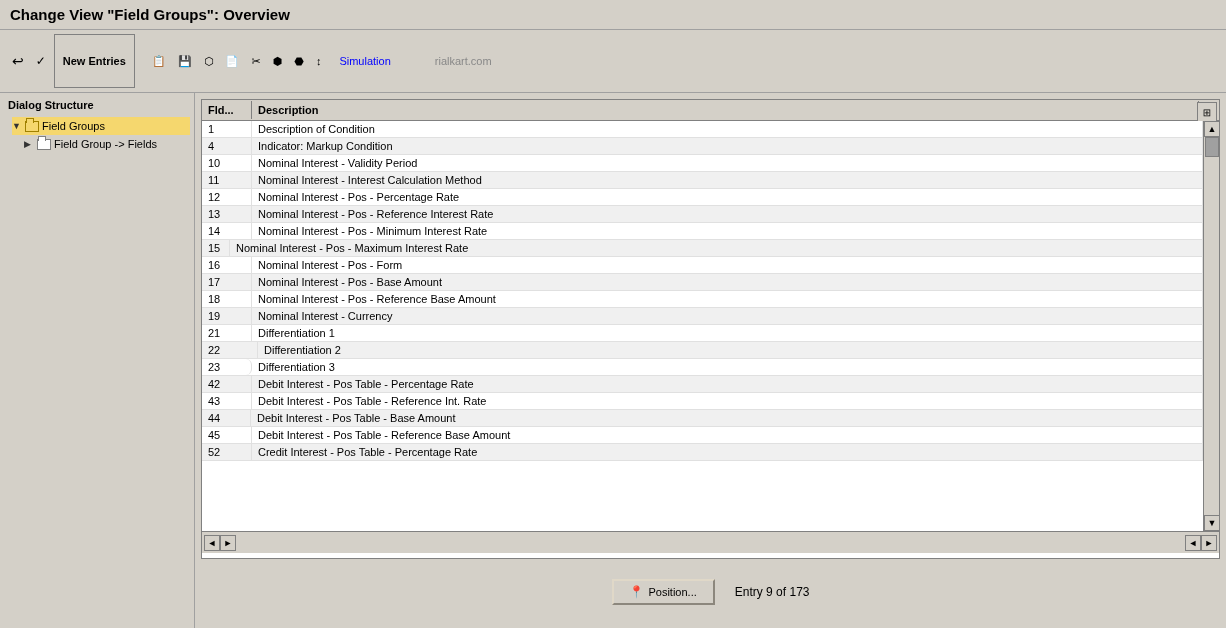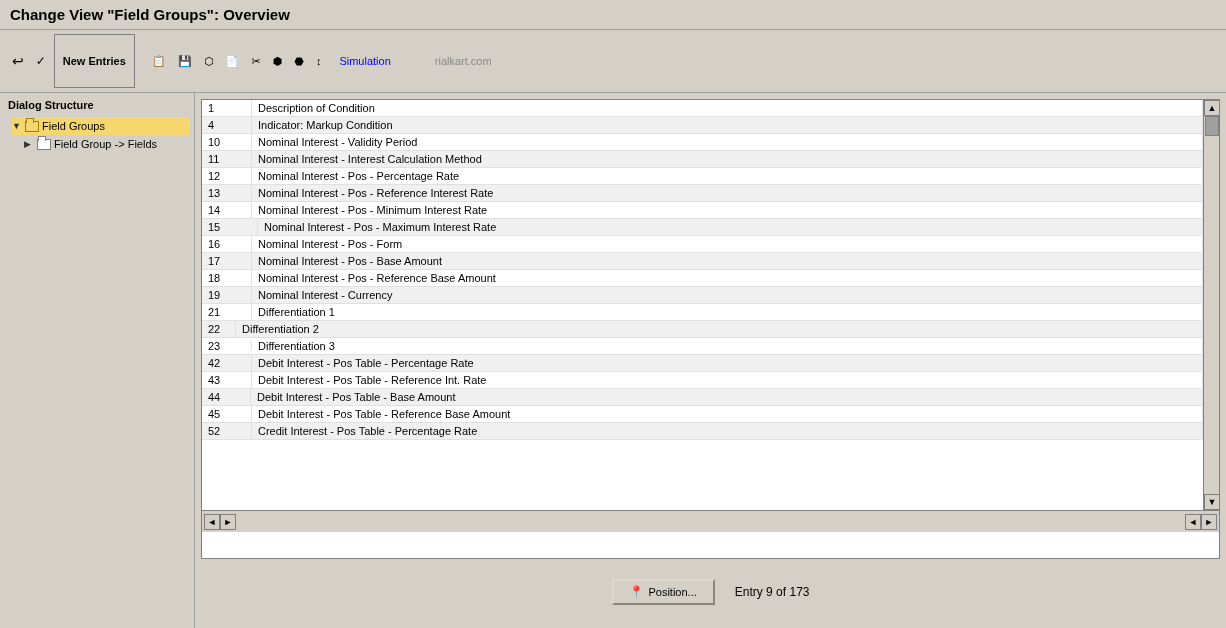--- a/index.html
+++ b/index.html
@@ -318,20 +318,31 @@
       <span class="tree-icon">
         <div class="subfolder-icon"></div>
       </span>
       <span>Field Group -&gt; Fields</span>
     </div>
   </div>
 
   <div class="main-panel">
     <div class="table-wrapper">
       <div class="table-container">
+        <div class="table-header">
+          <div class="table-header-cell col-fld">
+            <span>Fld...</span>
+          </div>
+          <div class="table-header-cell col-desc">
+            <span>Description</span>
+          </div>
+          <div class="header-btn" style="right:2px; top:2px; position:relative; margin-left:auto;">
+            <span>⊞</span>
+          </div>
+        </div>
         <div style="display:flex; position:relative;">
           <div class="table-body" style="flex:1; overflow-y:scroll;">
 
           <div class="table-row">
                 <div class="table-cell col-fld" style="width: 50px;">1</div>
                 <div class="table-cell col-desc" style="flex: 1 1 0%;">Description of Condition</div>
               </div>
               <div class="table-row">
                 <div class="table-cell col-fld" style="width: 50px;">4</div>
                 <div class="table-cell col-desc" style="flex: 1 1 0%;">Indicator: Markup Condition</div>
@@ -350,21 +361,21 @@
               </div>
               <div class="table-row">
                 <div class="table-cell col-fld" style="width: 50px;">13</div>
                 <div class="table-cell col-desc" style="flex: 1 1 0%;">Nominal Interest - Pos - Reference Interest Rate</div>
               </div>
               <div class="table-row">
                 <div class="table-cell col-fld" style="width: 50px;">14</div>
                 <div class="table-cell col-desc" style="flex: 1 1 0%;">Nominal Interest - Pos - Minimum Interest Rate</div>
               </div>
               <div class="table-row">
-                <div class="table-cell col-fld" style="width: 56px;">15</div>
+                <div class="table-cell col-fld" style="width: 28px;">15</div>
                 <div class="table-cell col-desc" style="flex: 1 1 0%;">Nominal Interest - Pos - Maximum Interest Rate</div>
               </div>
               <div class="table-row">
                 <div class="table-cell col-fld" style="width: 50px;">16</div>
                 <div class="table-cell col-desc" style="flex: 1 1 0%;">Nominal Interest - Pos - Form</div>
               </div>
               <div class="table-row">
                 <div class="table-cell col-fld" style="width: 50px;">17</div>
                 <div class="table-cell col-desc" style="flex: 1 1 0%;">Nominal Interest - Pos - Base Amount</div>
               </div>
@@ -374,21 +385,21 @@
               </div>
               <div class="table-row">
                 <div class="table-cell col-fld" style="width: 50px;">19</div>
                 <div class="table-cell col-desc" style="flex: 1 1 0%;">Nominal Interest - Currency</div>
               </div>
               <div class="table-row">
                 <div class="table-cell col-fld" style="width: 50px;">21</div>
                 <div class="table-cell col-desc" style="flex: 1 1 0%;">Differentiation 1</div>
               </div>
               <div class="table-row">
-                <div class="table-cell col-fld" style="width: 34px;">22</div>
+                <div class="table-cell col-fld" style="width: 56px;">22</div>
                 <div class="table-cell col-desc" style="flex: 1 1 0%;">Differentiation 2</div>
               </div>
               <div class="table-row">
                 <div class="table-cell col-fld" style="width: 50px; border-radius: 6px;">23</div>
                 <div class="table-cell col-desc" style="flex: 1 1 0%;">Differentiation 3</div>
               </div>
               <div class="table-row">
                 <div class="table-cell col-fld" style="width: 50px;">42</div>
                 <div class="table-cell col-desc" style="flex: 1 1 0%;">Debit Interest - Pos Table - Percentage Rate</div>
               </div>

